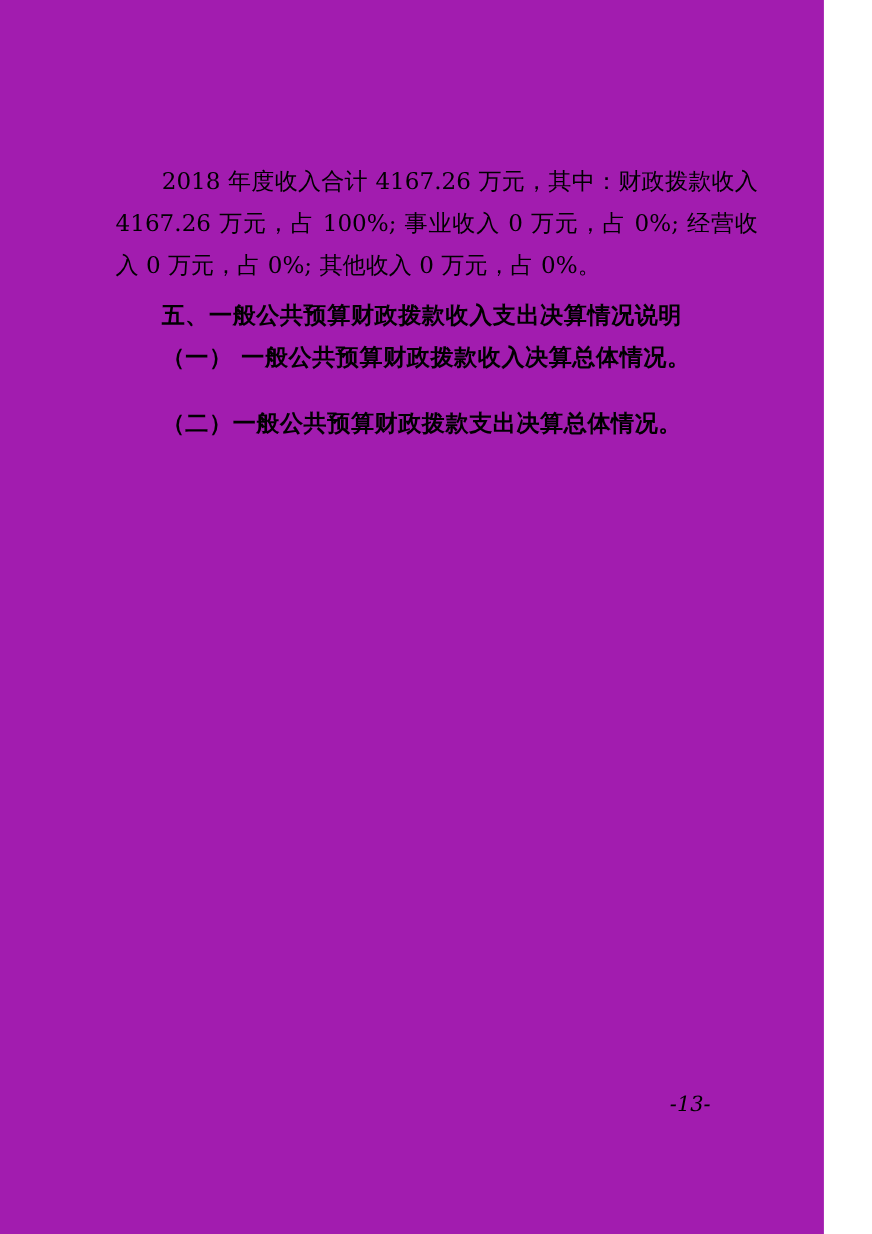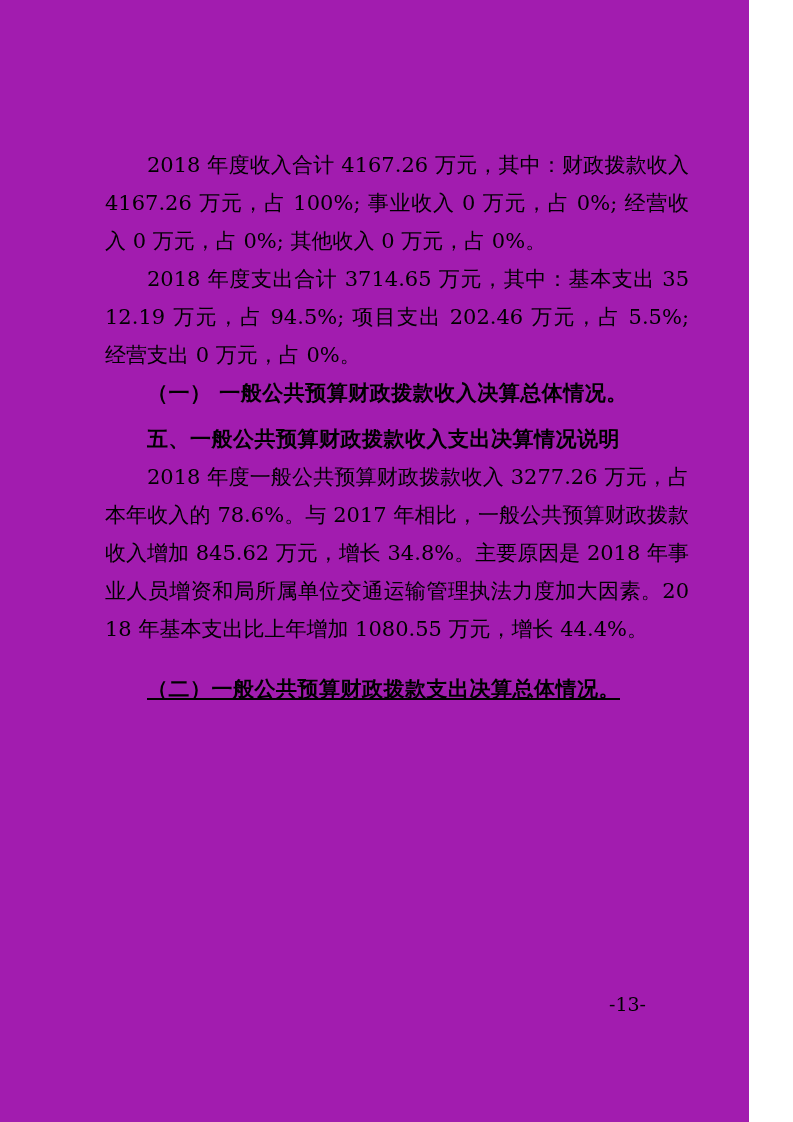--- a/index.html
+++ b/index.html
@@ -34,48 +34,47 @@
   .heading {
     margin: 0;
     font-size: 21px;
     line-height: 38px;
     font-weight: 700;
     text-indent: 2em;
     font-family: "DejaVu Sans", "Liberation Sans", sans-serif;
     letter-spacing: 0.5px;
   }
   .heading.space-before-sm { margin-top: 8px; }
-  .heading.space-before-lg { margin-top: 22px; text-decoration: underline; }
+  .heading.space-before-lg { margin-top: 22px; }
   .page-number {
     position: absolute;
     top: 992px;
     right: 103px;
     font-size: 19px;
     line-height: 24px;
     font-family: "DejaVu Serif", "Liberation Serif", serif;
     color: #000000;
+    font-style: italic;
   }
 </style>
 </head>
 <body>
 
 <div class="page">
   <div class="content">
 
     <p class="para">2018 年度收入合计 4167.26 万元，其中：财政拨款收入 4167.26 万元，占 100%; 事业收入 0 万元，占 0%; 经营收入 0 万元，占 0%; 其他收入 0 万元，占 0%。</p>
 
 
-    <p class="para">2018 年度支出合计 3714.65 万元，其中：基本支出 3512.19 万元，占 94.5%; 项目支出 202.46 万元，占 5.5%; 经营支出 0 万元，占 0%。</p>
 
 
 
+    <h2 class="heading space-before-sm">五、一般公共预算财政拨款收入支出决算情况说明</h2>
+
     <h2 class="heading">（一） 一般公共预算财政拨款收入决算总体情况。</h2>
 
-    <h2 class="heading space-before-sm">五、一般公共预算财政拨款收入支出决算情况说明</h2>
-
-    <p class="para">2018 年度一般公共预算财政拨款收入 3277.26 万元，占本年收入的 78.6%。与 2017 年相比，一般公共预算财政拨款收入增加 845.62 万元，增长 34.8%。主要原因是 2018 年事业人员增资和局所属单位交通运输管理执法力度加大因素。2018 年基本支出比上年增加 1080.55 万元，增长 44.4%。</p>
 
     <h2 class="heading space-before-lg">（二）一般公共预算财政拨款支出决算总体情况。</h2>
 
   </div>
 
   <div class="page-number">-13-</div>
 </div>
 
 </body></html>

